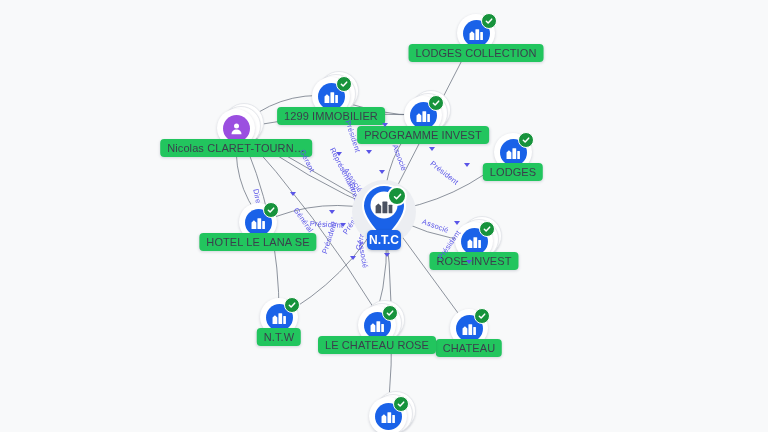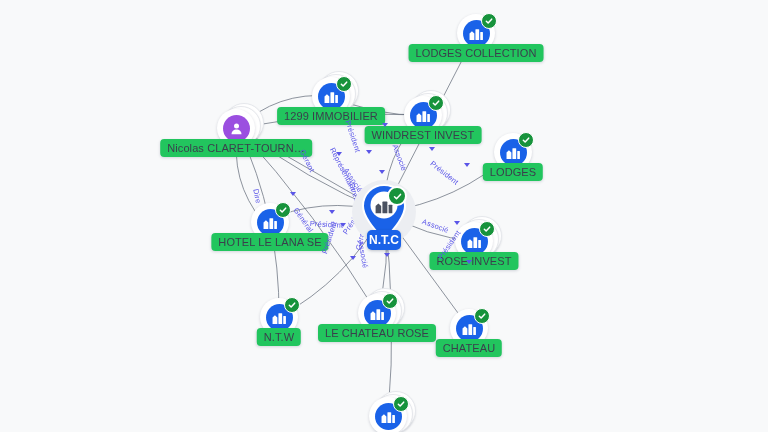--- a/index.html
+++ b/index.html
@@ -197,21 +197,21 @@
         <rect x="21" y="11" width="5" height="15" rx="1"></rect>
       </g>
     </svg>
       </div>
       <div class="check-badge">
             <svg width="8" height="8" viewBox="0 0 12 12">
       <path d="M2 6.3 L4.7 9 L10 3.2" fill="none" stroke="#ffffff" stroke-width="2.2" stroke-linecap="round" stroke-linejoin="round"></path>
     </svg>
           </div>
     </div>
-        <div class="node-label">WINDREST INVEST</div>
+        <div class="node-label">PROGRAMME INVEST</div>
       </div>
       <div class="node" style="left: 513px; top: 152px; width: 38px; height: 38px;">
         <div class="disc">
       <div class="inner-circle company">
         <svg width="15" height="15" viewBox="0 0 28 28">
       <g fill="#ffffff">
         <path d="M1 14 L1 26 L10 26 L10 14 L5.5 10 Z"></path>
         <rect x="12" y="6" width="7" height="20" rx="1"></rect>
         <rect x="21" y="11" width="5" height="15" rx="1"></rect>
       </g>
@@ -258,21 +258,21 @@
     </svg>
       </div>
       <div class="check-badge">
             <svg width="8" height="8" viewBox="0 0 12 12">
       <path d="M2 6.3 L4.7 9 L10 3.2" fill="none" stroke="#ffffff" stroke-width="2.2" stroke-linecap="round" stroke-linejoin="round"></path>
     </svg>
           </div>
     </div>
         <div class="node-label">CHATEAU</div>
       </div>
-      <div class="node" style="left: 377px; top: 313px; width: 38px; height: 38px;">
+      <div class="node" style="left: 377px; top: 325px; width: 38px; height: 38px;">
         <div class="stack-card" style="left:7px;top:-6px;"></div>
         <div class="stack-card" style="left:4px;top:-3px;"></div>
         <div class="disc">
       <div class="inner-circle company">
         <svg width="15" height="15" viewBox="0 0 28 28">
       <g fill="#ffffff">
         <path d="M1 14 L1 26 L10 26 L10 14 L5.5 10 Z"></path>
         <rect x="12" y="6" width="7" height="20" rx="1"></rect>
         <rect x="21" y="11" width="5" height="15" rx="1"></rect>
       </g>
@@ -298,21 +298,21 @@
     </svg>
       </div>
       <div class="check-badge">
             <svg width="8" height="8" viewBox="0 0 12 12">
       <path d="M2 6.3 L4.7 9 L10 3.2" fill="none" stroke="#ffffff" stroke-width="2.2" stroke-linecap="round" stroke-linejoin="round"></path>
     </svg>
           </div>
     </div>
         <div class="node-label">N.T.W</div>
       </div>
-      <div class="node" style="left: 270px; top: 222px; width: 38px; height: 38px;">
+      <div class="node" style="left: 258px; top: 222px; width: 38px; height: 38px;">
         <div class="disc">
       <div class="inner-circle company">
         <svg width="15" height="15" viewBox="0 0 28 28">
       <g fill="#ffffff">
         <path d="M1 14 L1 26 L10 26 L10 14 L5.5 10 Z"></path>
         <rect x="12" y="6" width="7" height="20" rx="1"></rect>
         <rect x="21" y="11" width="5" height="15" rx="1"></rect>
       </g>
     </svg>
       </div>

